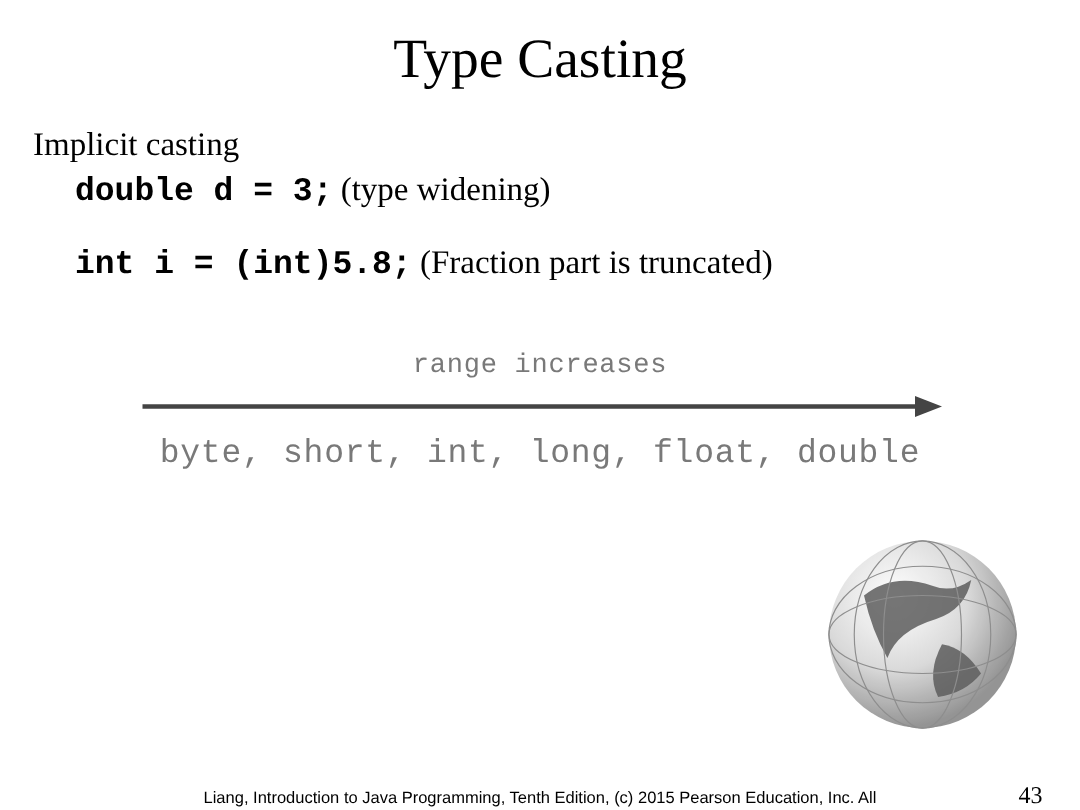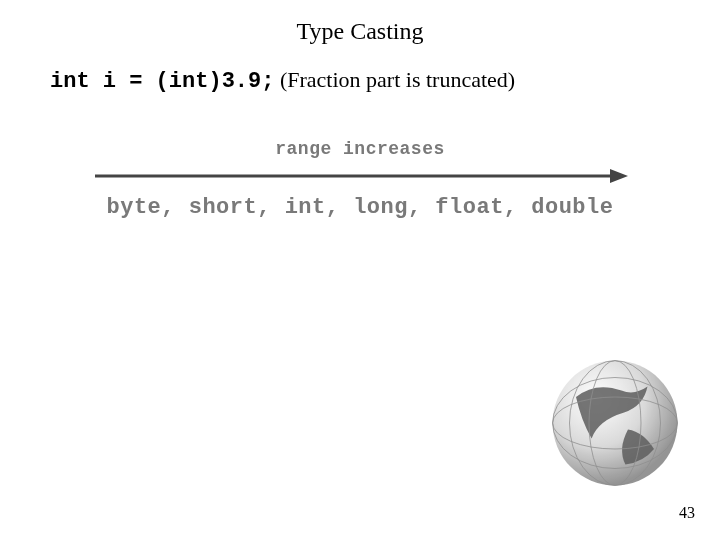--- a/index.html
+++ b/index.html
@@ -12,42 +12,41 @@
     position: relative;
     overflow: hidden;
   }
   .slide {
     width: 720px;
     height: 540px;
     position: relative;
   }
   .title {
     text-align: center;
-    font-size: 24px;
+    font-size: 37px;
     font-weight: normal;
     margin: 18px 0 20px 0;
   }
   .body {
     padding: 0 22px;
     font-size: 22px;
     line-height: 1.35;
   }
   .block { margin-bottom: 18px; }
   .indent { padding-left: 28px; }
   .mono {
     font-family: "Courier New", monospace;
     font-weight: bold;
   }
   .row-wrong { margin-top: 10px; }
   .wrong-q { display:inline-block; width: 190px; }
   .diagram {
     margin: 40px auto 0 auto;
     width: 560px;
     text-align: center;
-    font-weight: bold;
   }
   .range-label {
     font-family: "Courier New", monospace;
     color: #797979;
     font-size: 18px;
     margin-bottom: 4px;
     text-align: center;
     letter-spacing: 0.5px;
   }
   .types-line {
@@ -76,40 +75,46 @@
     text-align: center;
     font-size: 11px;
     font-family: Arial, sans-serif;
     color: #000;
     line-height: 1.2;
     z-index: 2;
   }
   .page-num {
     position: absolute;
     right: 25px;
-    bottom: 36px;
+    bottom: 18px;
     font-size: 16px;
     font-family: "Times New Roman", serif;
     z-index: 2;
     text-align: right;
   }
 </style>
 </head>
 <body>
 
 <div class="slide">
 
   <h1 class="title">Type Casting</h1>
 
   <div class="body">
 
+    <div class="block">
+      <div>Implicit casting</div>
+      <div class="indent">
+        <span class="mono">double d = 3;</span><span> (type widening)</span>
+      </div>
+    </div>
 
     <div class="block">
       <div class="indent">
-        <span class="mono">int i = (int)3.9;</span><span> (Fraction part is truncated)</span>
+        <span class="mono">int i = (int)5.8;</span><span> (Fraction part is truncated)</span>
       </div>
     </div>
 
 
     <div class="diagram">
       <div class="range-label">range increases</div>
       <svg class="arrow-svg" width="540" height="22" viewBox="0 0 540 22">
         <line x1="5" y1="11" x2="520" y2="11" stroke="#444" stroke-width="3"></line>
         <polygon points="520,4 538,11 520,18" fill="#444"></polygon>
       </svg>
@@ -129,18 +134,19 @@
     <circle cx="50" cy="50" r="48" fill="url(#g)"></circle>
     <path d="M20 30 q15 -12 35 -5 q10 4 20 -3 q-3 15 -18 20 q-20 6 -25 20 q-8 -14 -12 -32 z" fill="#555" opacity="0.85"></path>
     <path d="M60 55 q12 2 20 15 q-8 10 -22 12 q-6 -12 2 -27 z" fill="#555" opacity="0.85"></path>
     <ellipse cx="50" cy="50" rx="48" ry="20" fill="none" stroke="#888" stroke-width="0.6"></ellipse>
     <ellipse cx="50" cy="50" rx="48" ry="35" fill="none" stroke="#888" stroke-width="0.6"></ellipse>
     <ellipse cx="50" cy="50" rx="20" ry="48" fill="none" stroke="#888" stroke-width="0.6"></ellipse>
     <ellipse cx="50" cy="50" rx="35" ry="48" fill="none" stroke="#888" stroke-width="0.6"></ellipse>
   </svg>
 
   <div class="footer">
+    <div>Liang, Introduction to Java Programming, Tenth Edition, (c) 2015 Pearson Education, Inc. All</div>
     <div>rights reserved.</div>
   </div>
 
   <div class="page-num">43</div>
 
 </div>
 
 </body></html>

